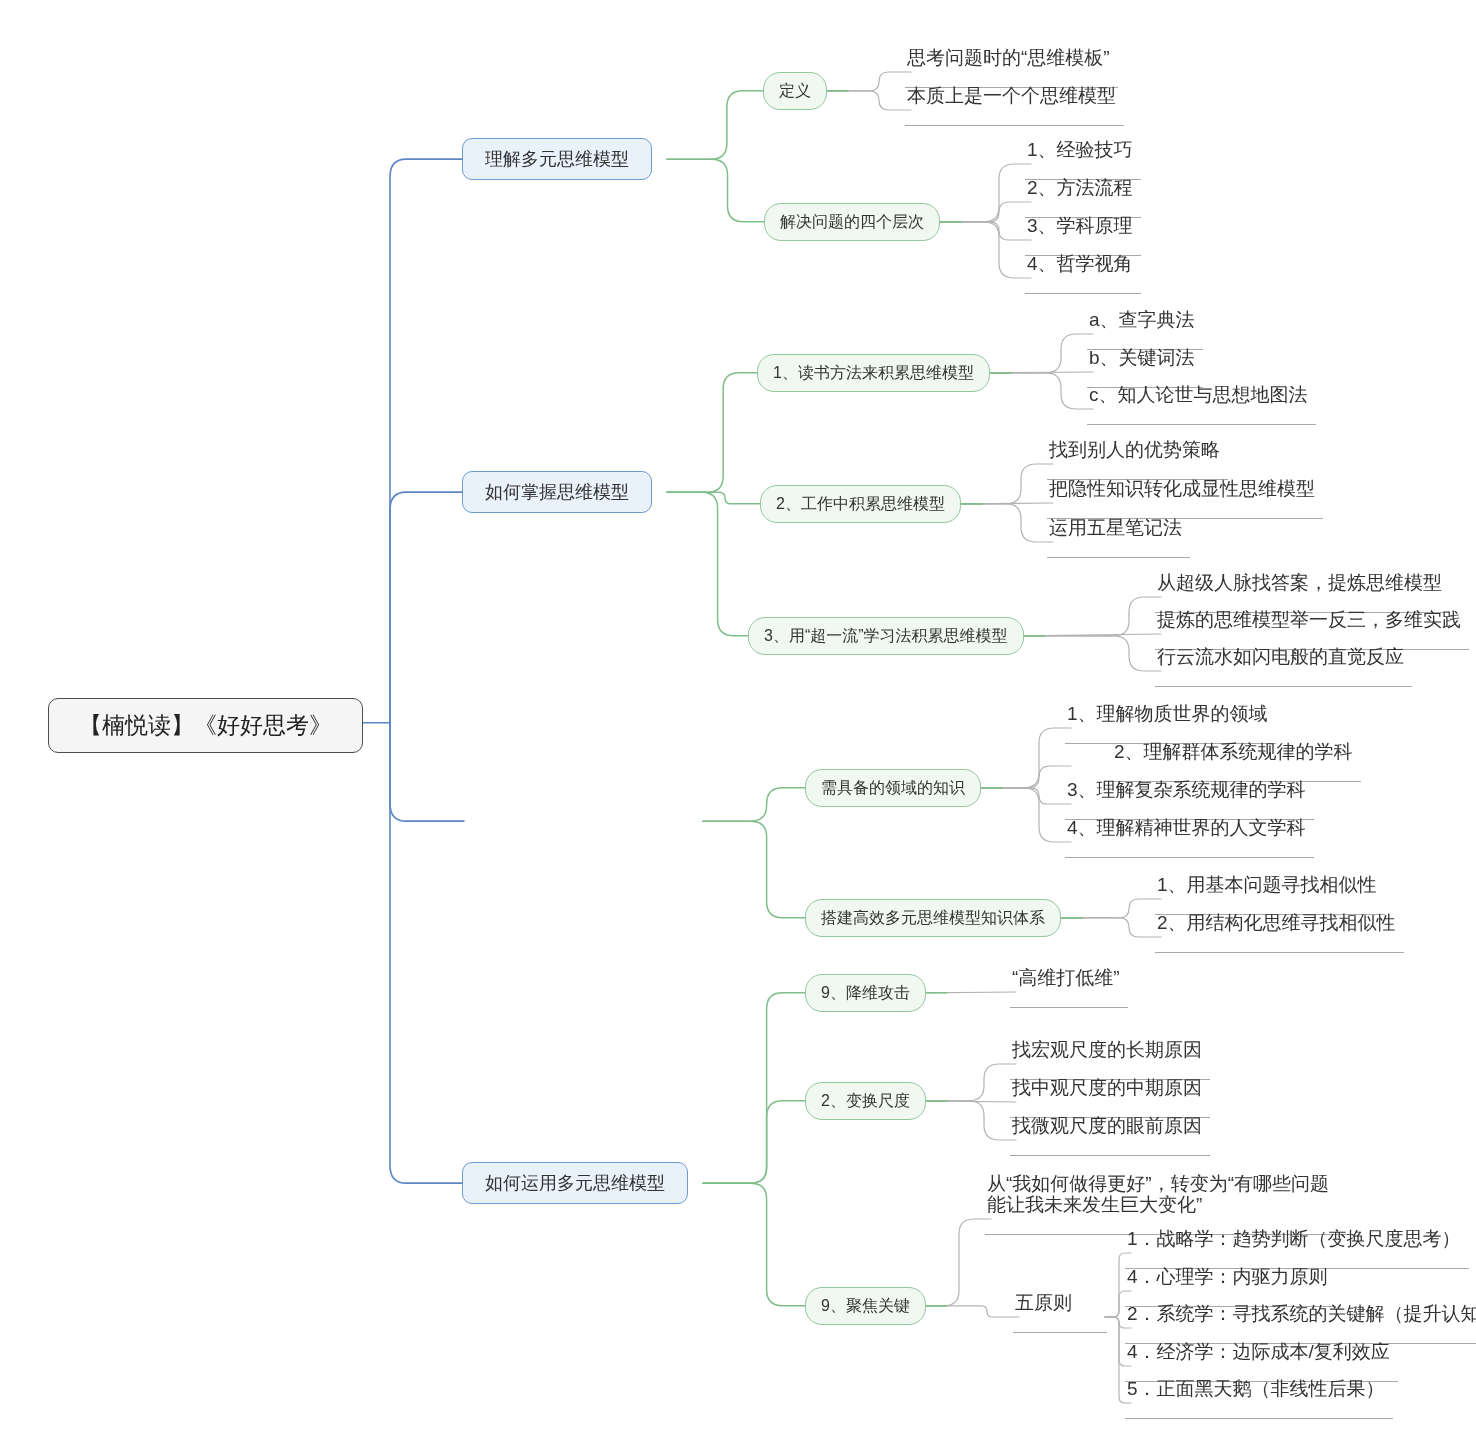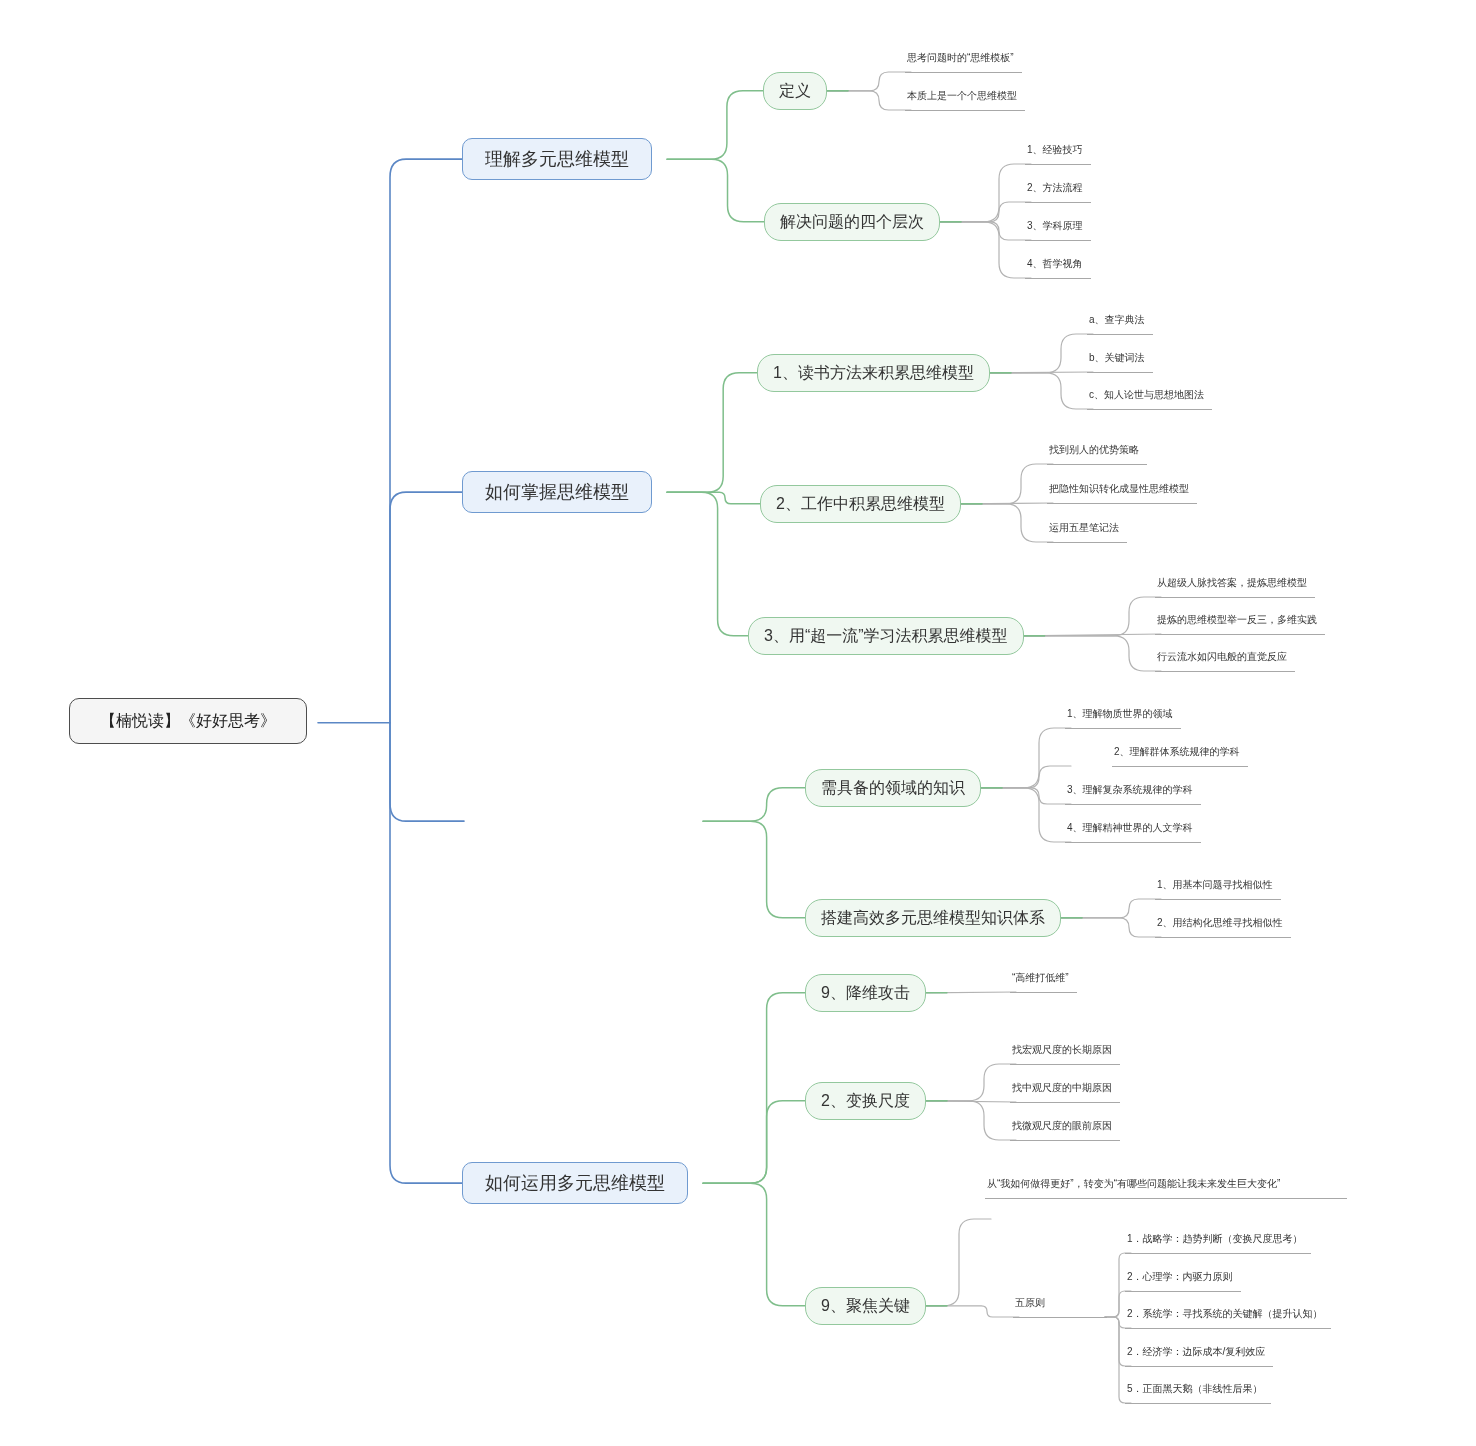--- a/index.html
+++ b/index.html
@@ -7,26 +7,26 @@
     --branch-fill:#e9f1fb; --branch-border:#6f9ad0; --branch-line:#5b87c5;
     --topic-fill:#f0f8f1; --topic-border:#93c89d; --topic-line:#7fbe8b;
     --leaf-line:#b3b3b3; --underline:#a8a8a8; --text:#333333;
   }
   html,body{margin:0;padding:0;background:#fff;}
   body{font-family:"Liberation Sans",sans-serif;color:var(--text);}
   #map{position:relative;width:1476px;height:1446px;overflow:hidden;background:#fff;}
   #wires{position:absolute;left:0;top:0;width:1476px;height:1446px;pointer-events:none;}
   .box{position:absolute;white-space:nowrap;text-align:center;box-sizing:border-box;line-height:1.35;}
   .root{background:var(--root-fill);border:1.6px solid var(--root-border);border-radius:10px;
-        padding:11px 30px;font-size:16px;color:#222;margin-left:21px;}
+        padding:11px 30px;font-size:23px;color:#222;}
   .b{background:var(--branch-fill);border:1.5px solid var(--branch-border);border-radius:10px;
      padding:8px 22px;font-size:18px;}
   .g{background:var(--topic-fill);border:1.4px solid var(--topic-border);border-radius:17px;
      padding:7px 15px;font-size:16px;}
-  .leaf{position:absolute;font-size:10px;line-height:21px;padding:1px 8px 4px 2px;
+  .leaf{position:absolute;font-size:19px;line-height:21px;padding:1px 8px 19px 2px;
         border-bottom:1px solid var(--underline);white-space:nowrap;color:var(--text);}
   .leaf2{white-space:normal;width:352px;}
   .five{min-width:84px;}
 </style>
 </head>
 <body>
 
 <div id="map">
   <svg id="wires">
       <path d="M318,722.8203125 H390" stroke="#5b87c5" stroke-width="1.6" fill="none" stroke-linecap="round"></path>
@@ -153,17 +153,17 @@
   <div id="n-l30-0" class="leaf" style="left:1010px;top:966px">“高维打低维”</div>
 
   <div id="n-l31-0" class="leaf" style="left:1010px;top:1038px">找宏观尺度的长期原因</div>
   <div id="n-l31-1" class="leaf" style="left:1010px;top:1076px">找中观尺度的中期原因</div>
   <div id="n-l31-2" class="leaf" style="left:1010px;top:1114px">找微观尺度的眼前原因</div>
 
   <div id="n-l32-0" class="leaf leaf2" style="left:985px;top:1172px">从“我如何做得更好”，转变为“有哪些问题能让我未来发生巨大变化”</div>
   <div id="n-l32-1" class="leaf five" style="left:1013px;top:1291px">五原则</div>
 
   <div id="n-p0" class="leaf" style="left:1125px;top:1227px">1．战略学：趋势判断（变换尺度思考）</div>
-  <div id="n-p1" class="leaf" style="left:1125px;top:1265px">2．心理学：内驱力原则</div>
+  <div id="n-p1" class="leaf" style="left:1125px;top:1265px">4．心理学：内驱力原则</div>
   <div id="n-p2" class="leaf" style="left:1125px;top:1302px">2．系统学：寻找系统的关键解（提升认知）</div>
-  <div id="n-p3" class="leaf" style="left:1125px;top:1340px">2．经济学：边际成本/复利效应</div>
+  <div id="n-p3" class="leaf" style="left:1125px;top:1340px">4．经济学：边际成本/复利效应</div>
   <div id="n-p4" class="leaf" style="left:1125px;top:1377px">5．正面黑天鹅（非线性后果）</div>
 </div>
 
 </body></html>

